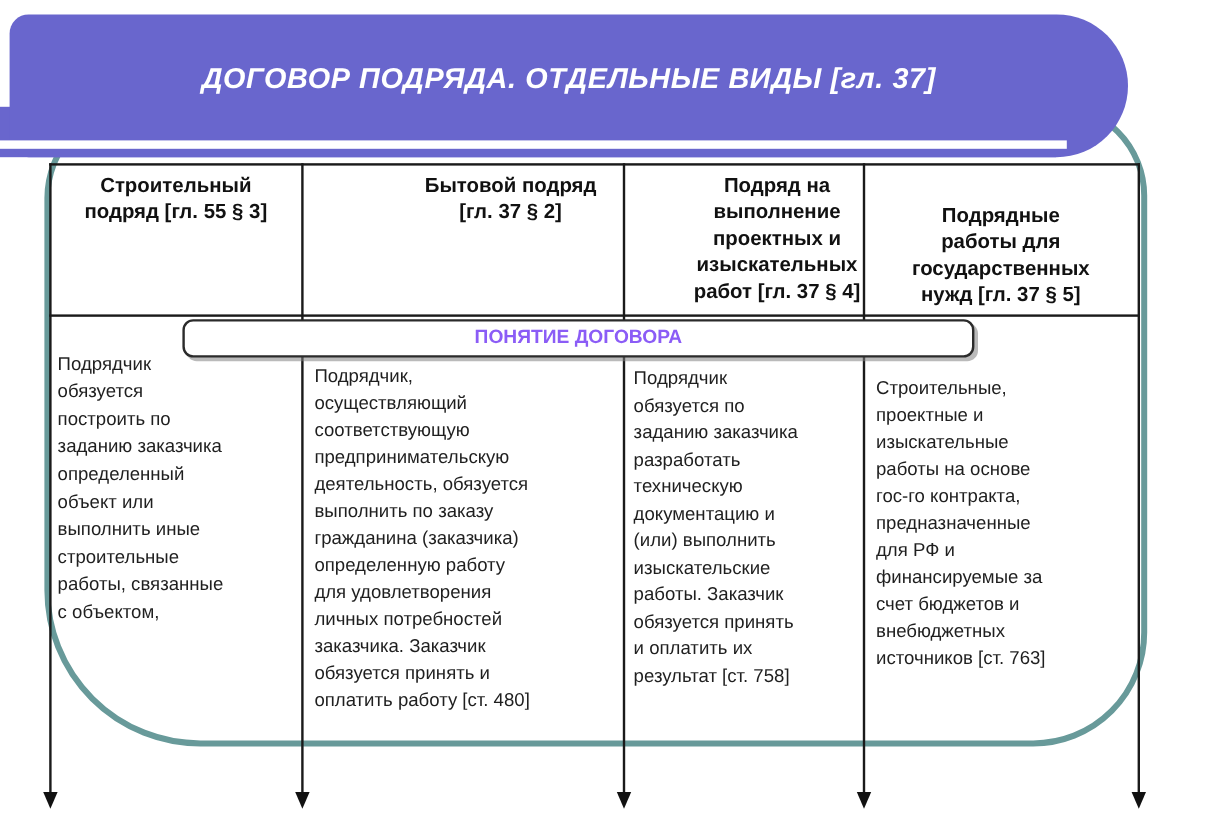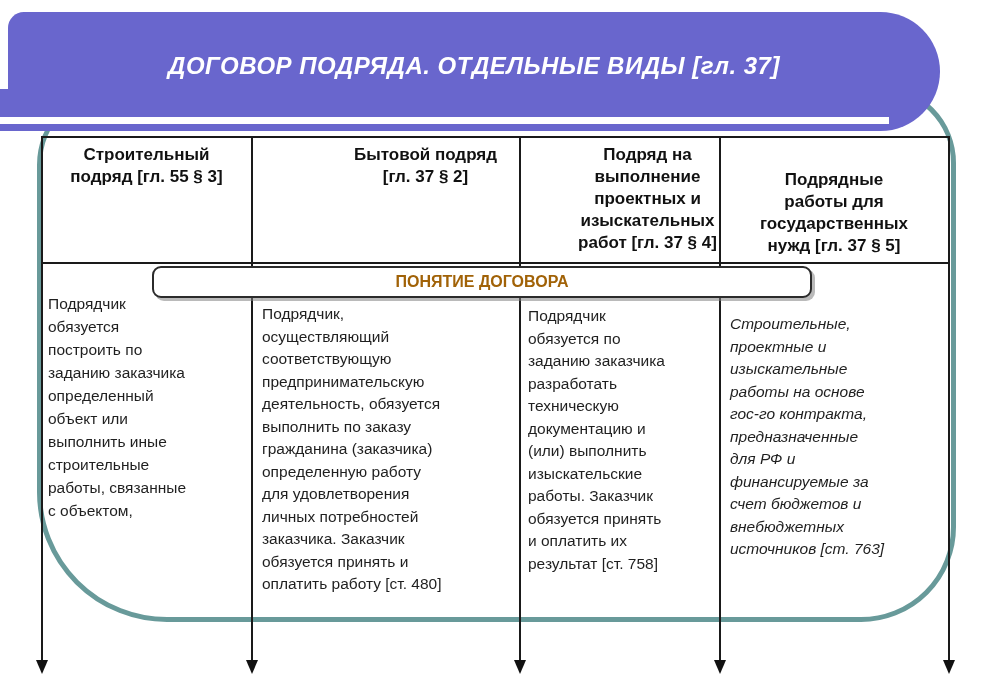--- a/index.html
+++ b/index.html
@@ -46,31 +46,31 @@
   .th1{left:44px;top:144px;width:205px;}
   .th2{left:254px;top:144px;width:263px;margin-left:40px;}
   .th3{left:550px;top:144px;width:195px;}
   .th4{left:722px;top:144px;width:224px;margin-top:25px;}
   
   .concept-bar{
     position:absolute;left:152px;top:266px;width:656px;height:28px;
     background:#ffffff;border:2px solid #2b2b2b;border-radius:9px;
     box-shadow:3px 3px 0 rgba(130,130,130,0.55), inset 0 0 0 2px #ffffff;
     display:flex;align-items:center;justify-content:center;
-    font-weight:bold;font-size:16px;color:#a16207;
+    font-weight:bold;font-size:16px;color:#8b5cf6;
   }
   
   .td{
     position:absolute;color:#1f1f1f;font-size:15.5px;line-height:22.5px;
     white-space:pre-line;text-align:left;
   }
   .td1{left:48px;top:292px;width:200px;line-height:23px;}
   .td2{left:262px;top:303px;width:252px;}
   .td3{left:528px;top:305px;width:186px;}
-  .td4{left:730px;top:313px;width:216px;font-style:italic;}
+  .td4{left:730px;top:313px;width:216px;}
 </style>
 </head>
 <body>
 
 <div class="stage">
 
   <div class="frame"></div>
 
   <div class="banner-band"></div>
   <div class="banner"></div>

